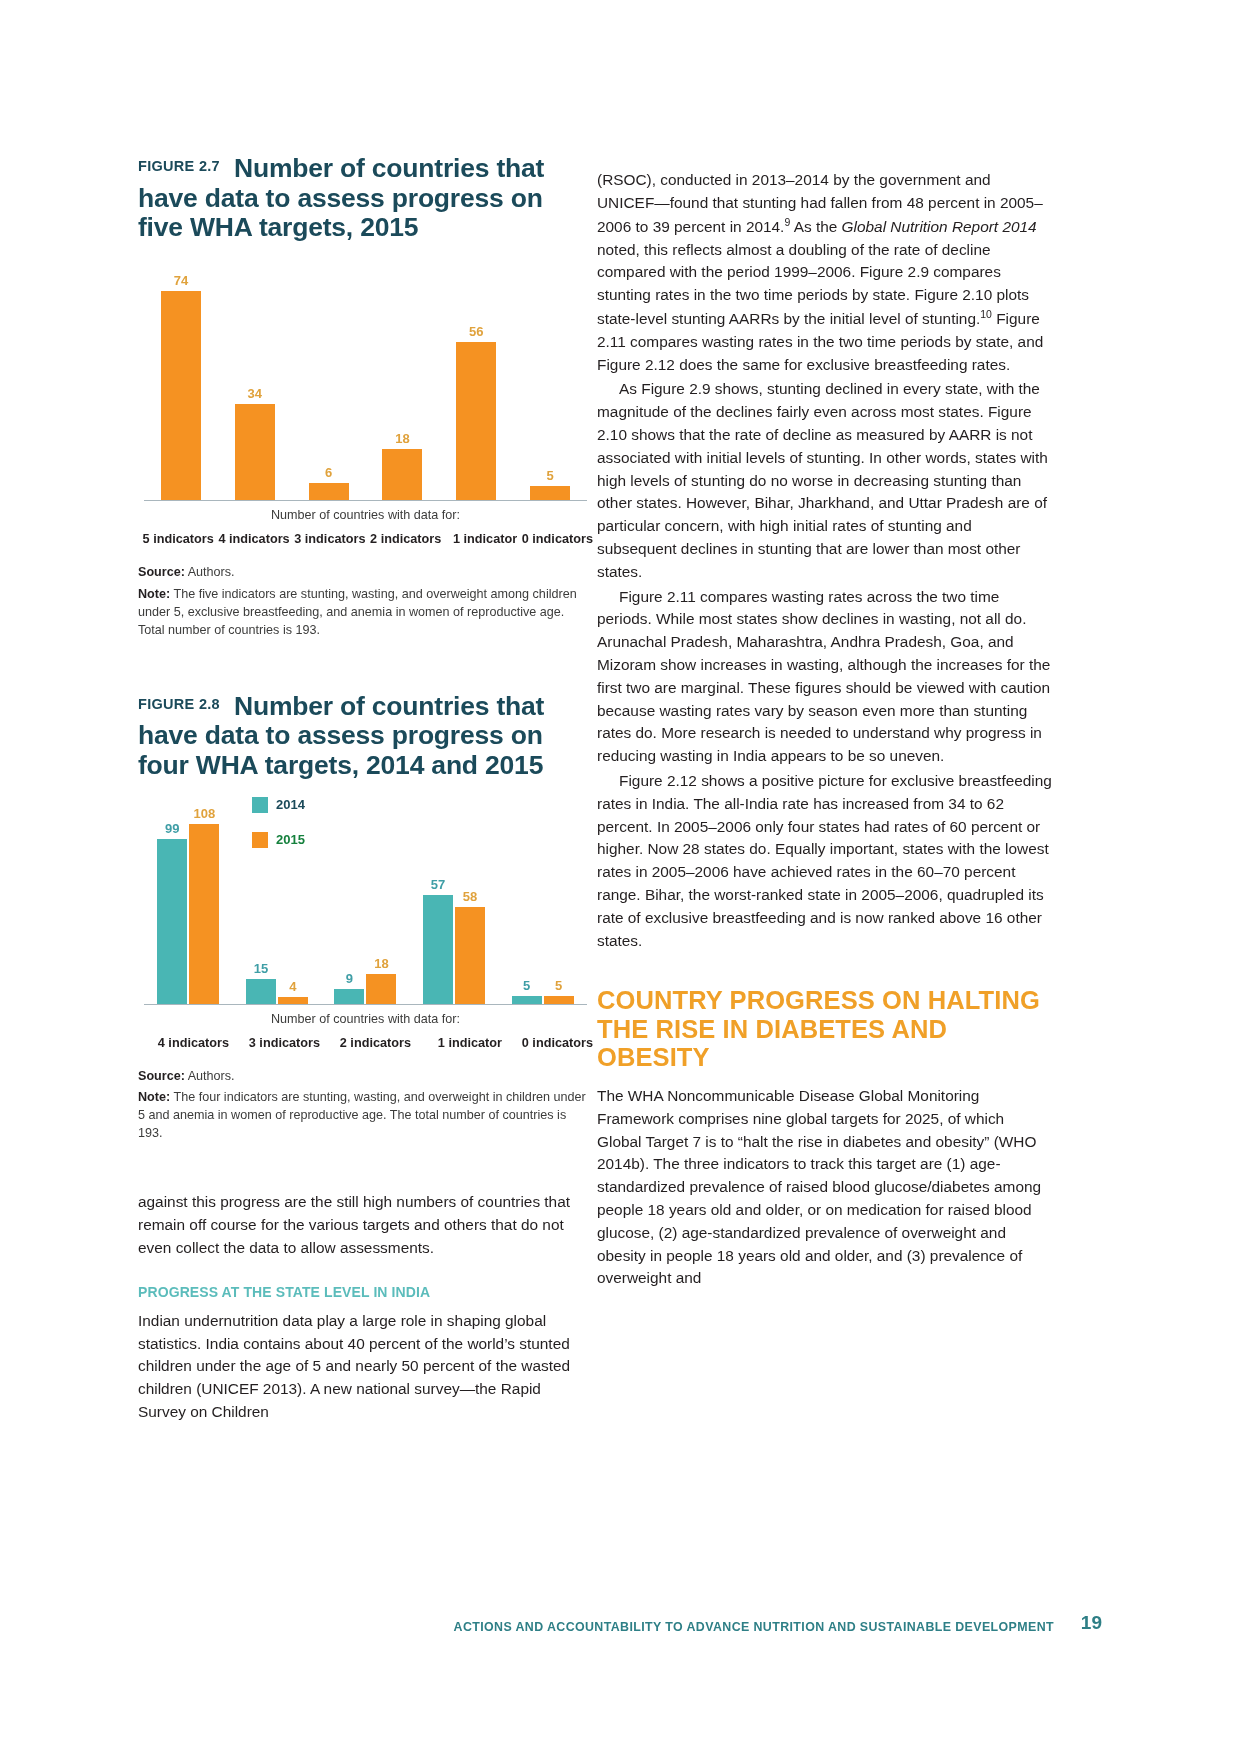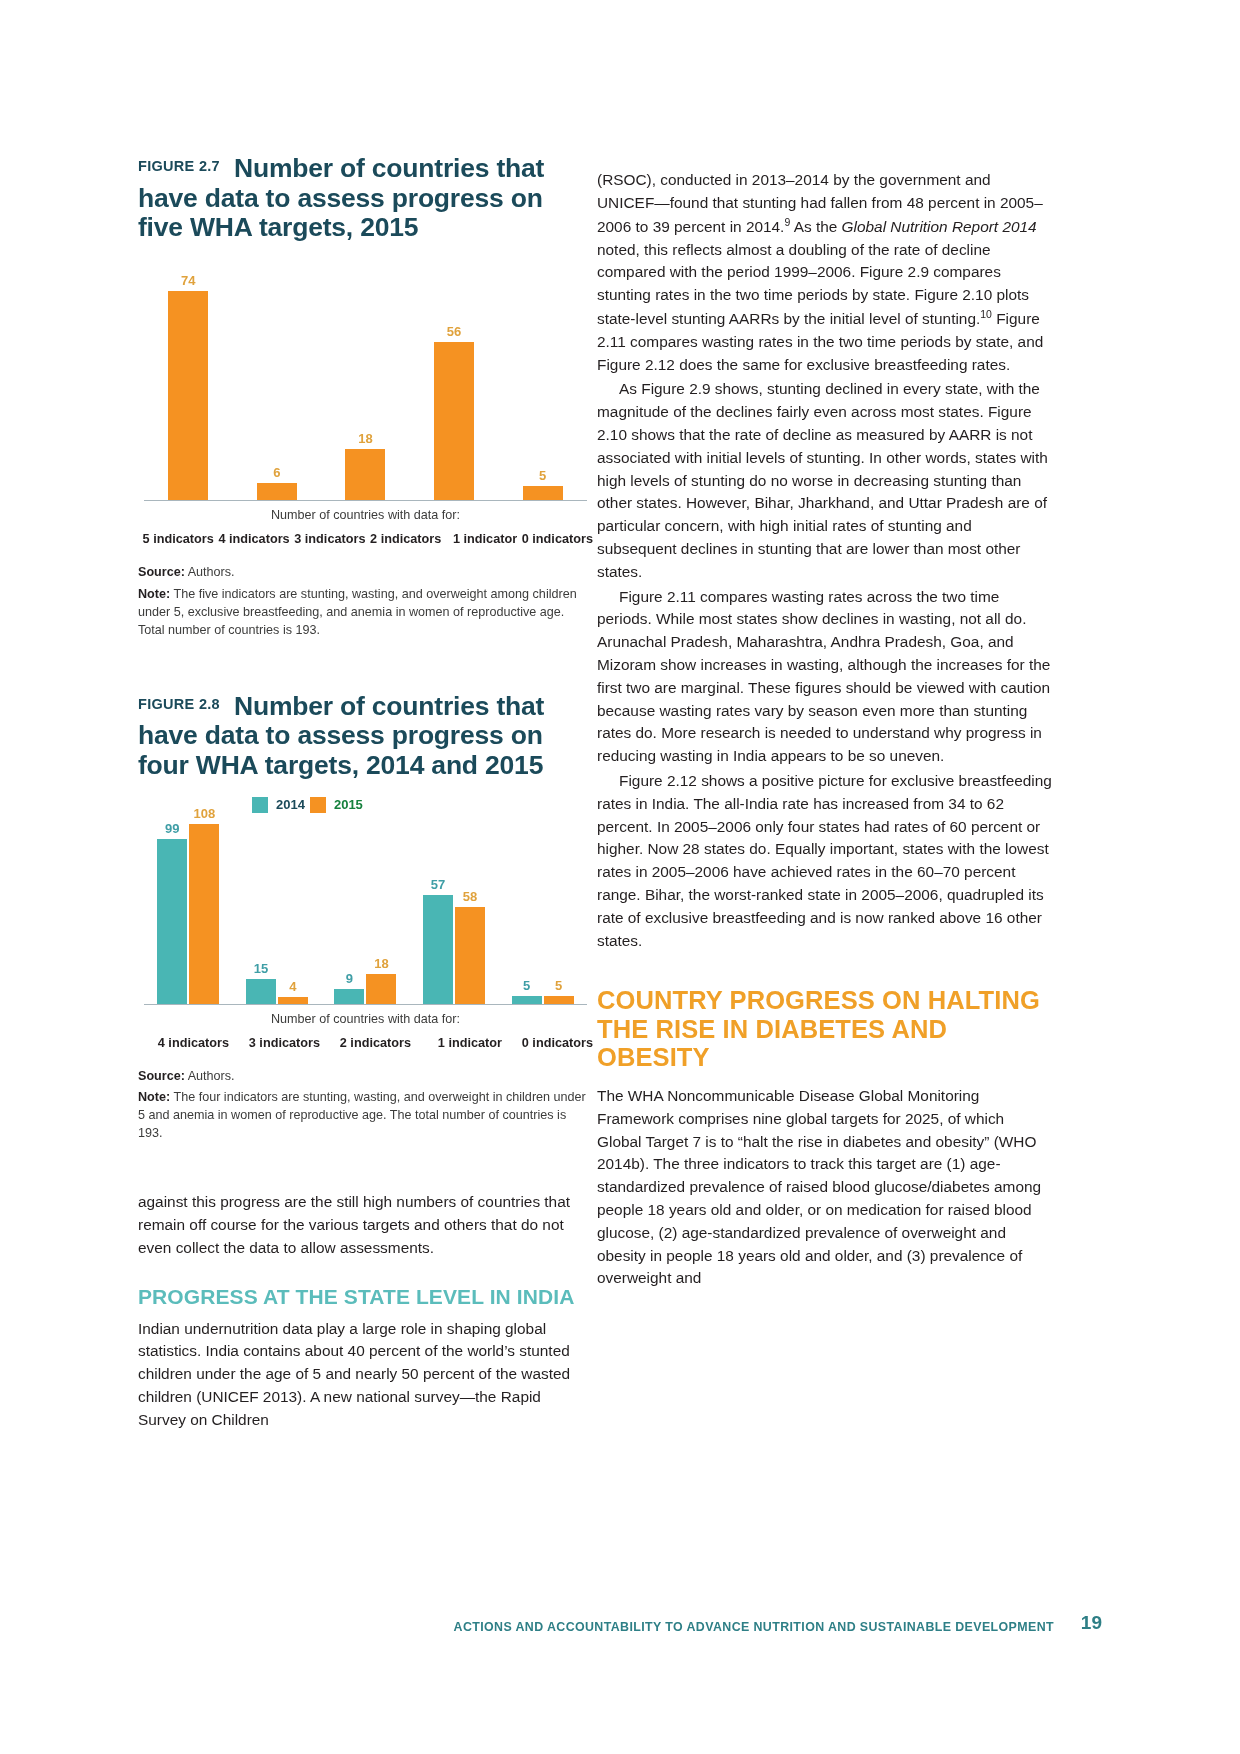--- a/index.html
+++ b/index.html
@@ -102,22 +102,22 @@
     flex:1;
     text-align:right;
     font-size:12.7px;
     font-weight:bold;
     color:#231f20;
   }
 
   .legend{
     position:absolute;
     display:flex;
-    flex-direction:row;
-    gap:5px;
+    flex-direction:column;
+    gap:19px;
   }
   .legend-row{display:flex;align-items:center;gap:8px;}
   .legend-swatch{width:16px;height:16px;display:block;}
   .legend-text{font-size:13px;font-weight:bold;color:#1b4a5a;}
   .legend-text.orange{color:#15803d;}
 
   
   .srcnote{
     margin-top:18px;
     font-size:12.6px;
@@ -131,21 +131,21 @@
   .body-p{
     font-size:15.4px;
     line-height:1.48;
     color:#231f20;
     margin:0 0 0 0;
     text-align:left;
   }
   .body-p + .body-p{ text-indent:22px; margin-top:2px;}
   .sec-head-teal{
     color:#5bbcbb;
-    font-size:21px;
+    font-size:14px;
     font-weight:bold;
     letter-spacing:0.1px;
     margin:26px 0 9px 0;
     line-height:1.1;
   }
   .sec-head-orange{
     color:#f0a028;
     font-size:25.5px;
     font-weight:bold;
     line-height:1.12;
@@ -188,20 +188,26 @@
       <div class="fig-head">
         <span class="fig-label">FIGURE 2.7</span><span class="fig-title">Number of countries that have data to assess progress on five WHA targets, 2015</span>
       </div>
 
       <div class="chart">
         <div class="plot" id="plot27" style="height:252px;margin-left:6px;margin-right:6px;">
             <div class="grp">
               <div class="barwrap">
                 <div class="barval v2015">74</div>
                 <div class="bar c2015" style="height: 209px;"></div>
+              </div>
+            </div>
+            <div class="grp">
+              <div class="barwrap">
+                <div class="barval v2015">34</div>
+                <div class="bar c2015" style="height: 96px;"></div>
               </div>
             </div>
             <div class="grp">
               <div class="barwrap">
                 <div class="barval v2015">6</div>
                 <div class="bar c2015" style="height: 17px;"></div>
               </div>
             </div>
             <div class="grp">
               <div class="barwrap">

